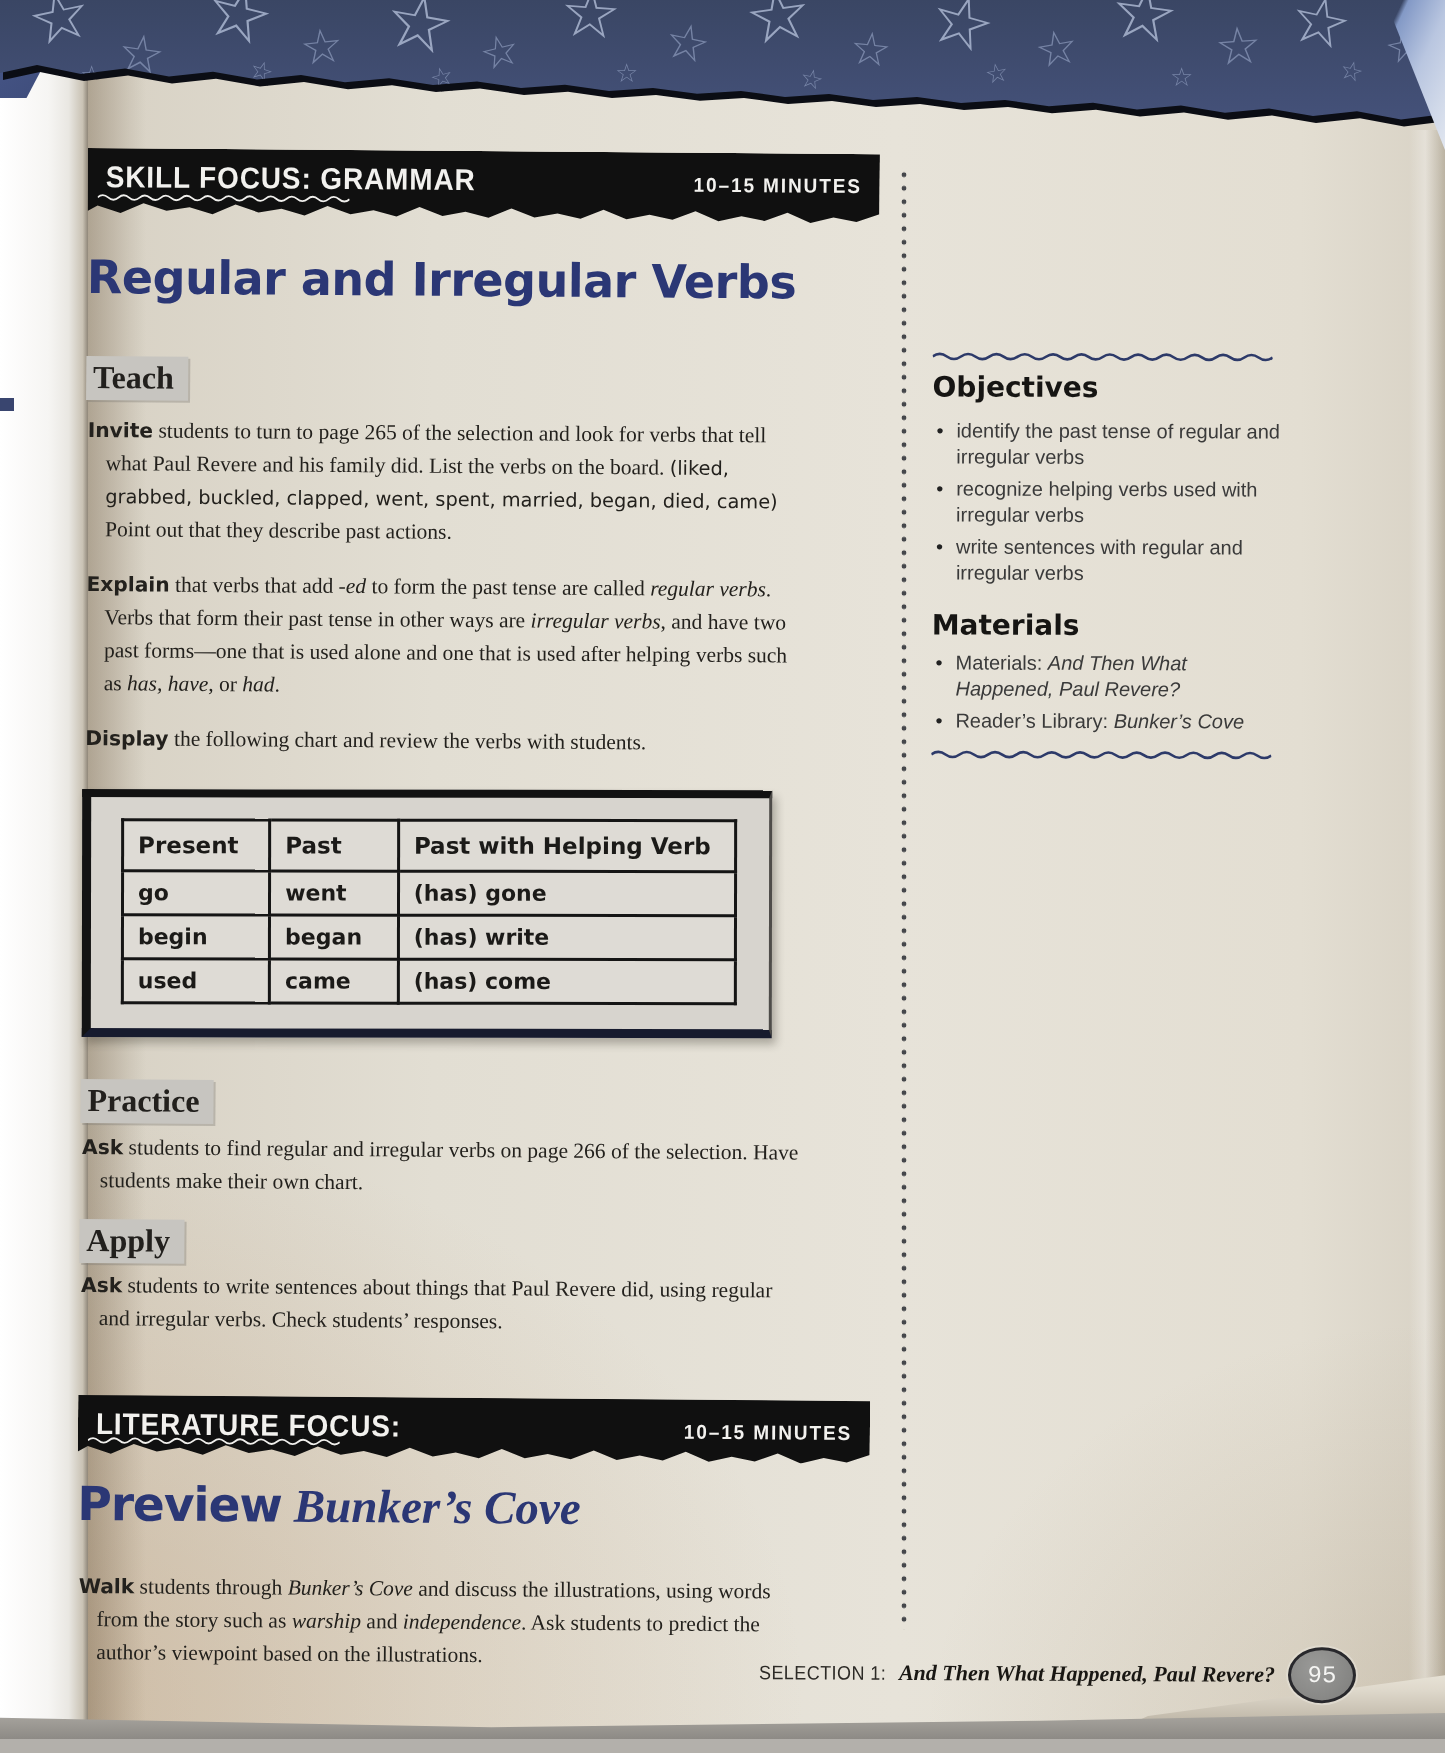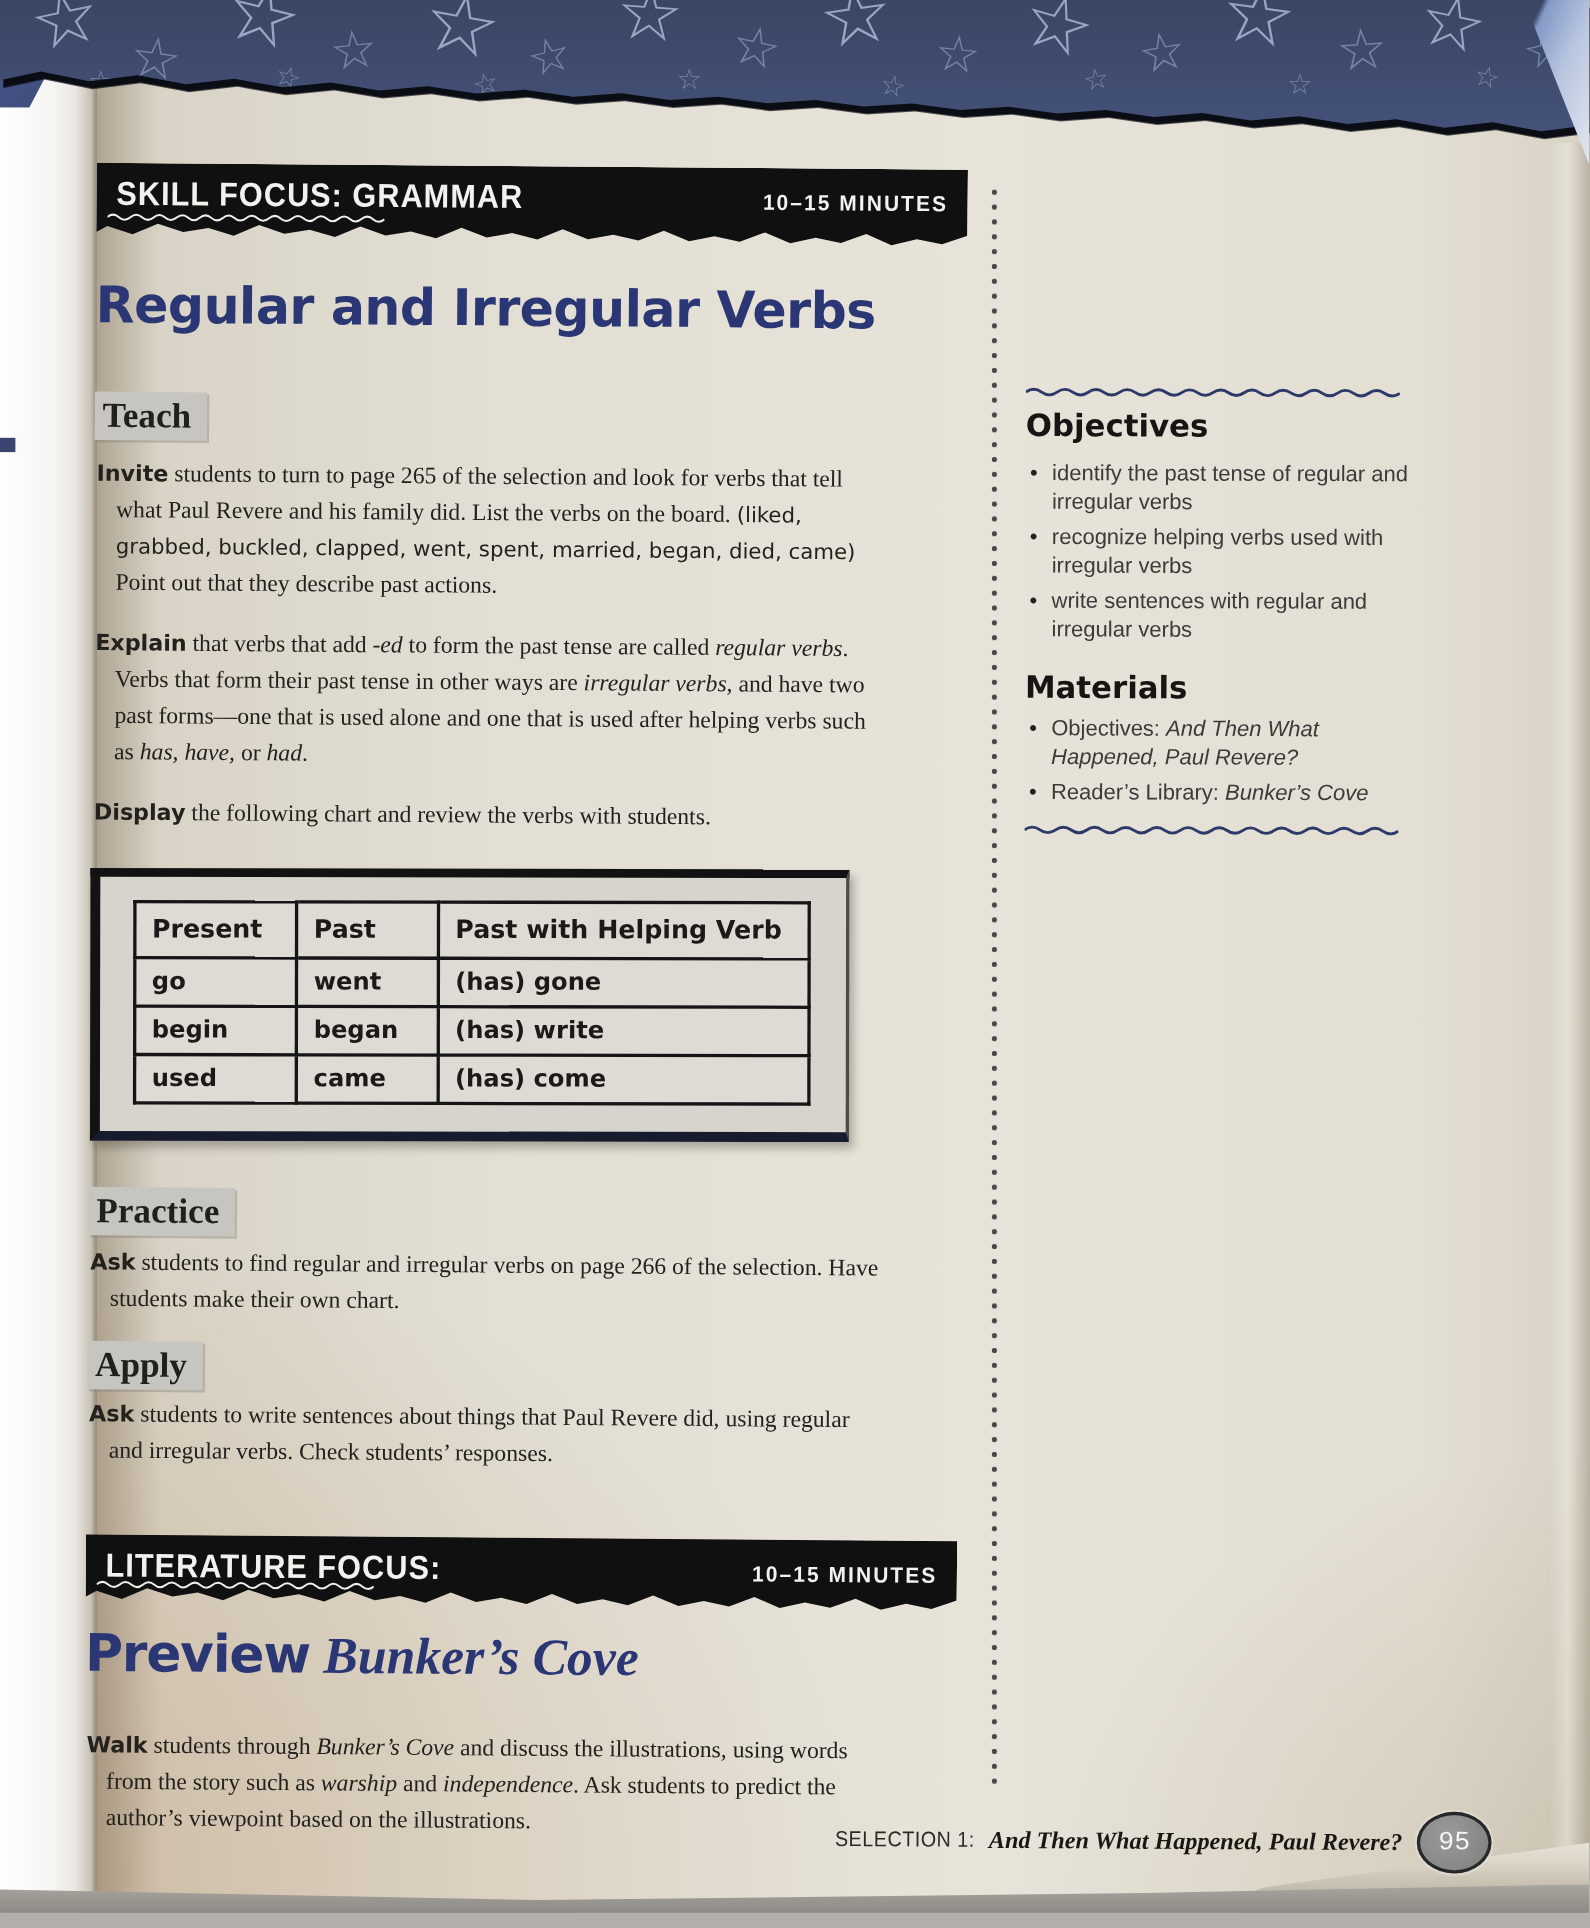--- a/index.html
+++ b/index.html
@@ -218,21 +218,21 @@
       <path d="M0 7 Q7 2 14 7 T28 7 T42 7 T56 7 T70 7 T84 7 T98 7 T112 7 T126 7 T140 7 T154 7 T168 7 T182 7 T196 7 T210 7 T224 7 T238 7 T252 7 T266 7 T280 7 T294 7 T308 7 T322 7 T336 7" fill="none" stroke="#2d3a69" stroke-width="2.6"></path>
     </svg>
     <div class="sb-head">Objectives</div>
     <ul class="sb-list">
       <li>identify the past tense of regular and irregular verbs</li>
       <li>recognize helping verbs used with irregular verbs</li>
       <li>write sentences with regular and irregular verbs</li>
     </ul>
     <div class="sb-head materials">Materials</div>
     <ul class="sb-list mats">
-      <li><span>Objectives: </span><span class="run-i">And Then What Happened, Paul Revere?</span></li>
+      <li><span>Materials: </span><span class="run-i">And Then What Happened, Paul Revere?</span></li>
       <li><span>Reader’s Library: </span><span class="run-i">Bunker’s Cove</span></li>
     </ul>
     <svg class="wave sb-wave-bottom" viewBox="0 0 336 12" preserveAspectRatio="none">
       <path d="M0 7 Q7 2 14 7 T28 7 T42 7 T56 7 T70 7 T84 7 T98 7 T112 7 T126 7 T140 7 T154 7 T168 7 T182 7 T196 7 T210 7 T224 7 T238 7 T252 7 T266 7 T280 7 T294 7 T308 7 T322 7 T336 7" fill="none" stroke="#2d3a69" stroke-width="2.6"></path>
     </svg>
   </div>
 
   <div class="footer">
     <span class="sel-label">SELECTION 1:</span>
     <span class="sel-title">And Then What Happened, Paul Revere?</span>

